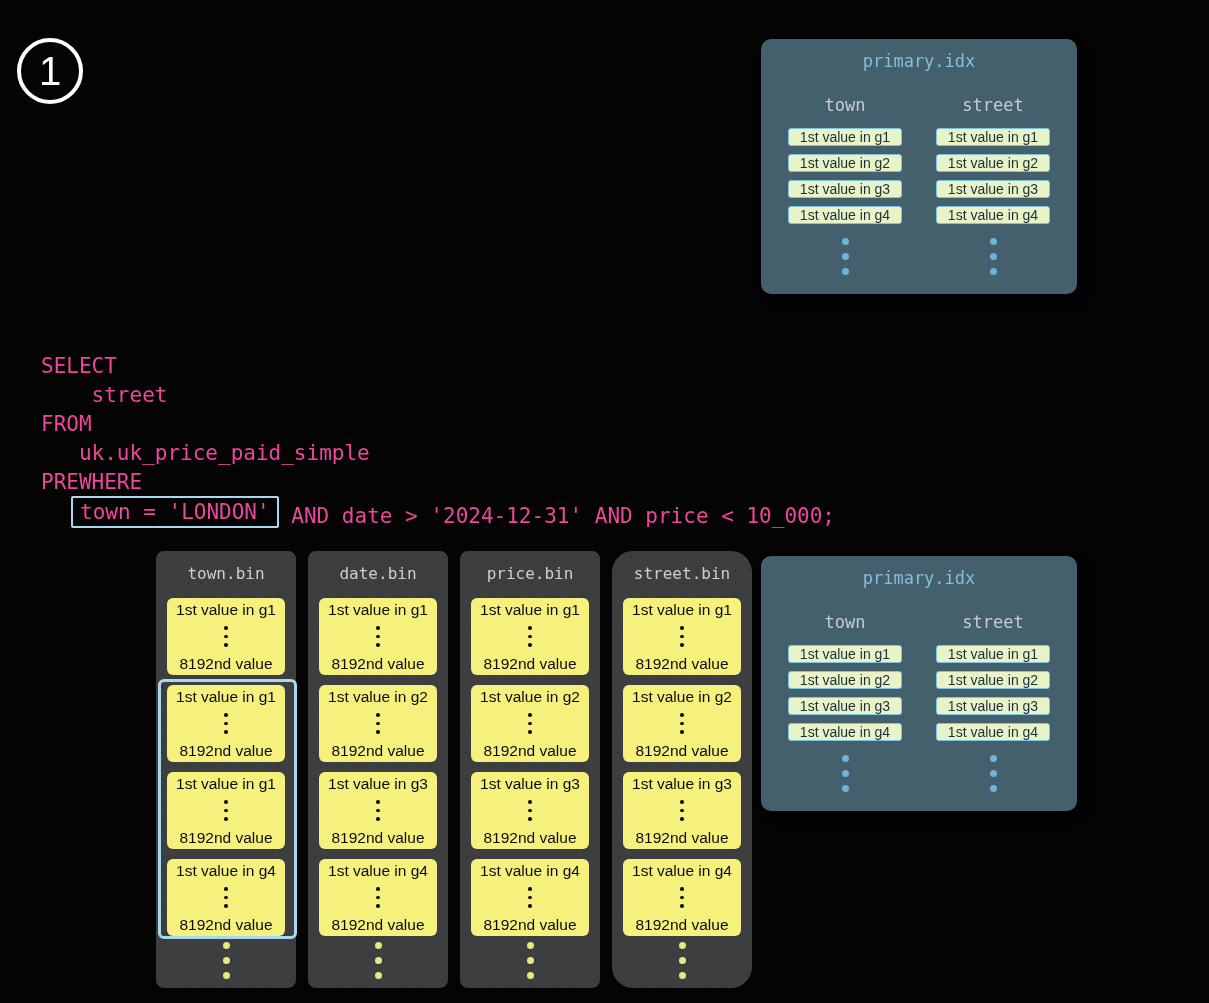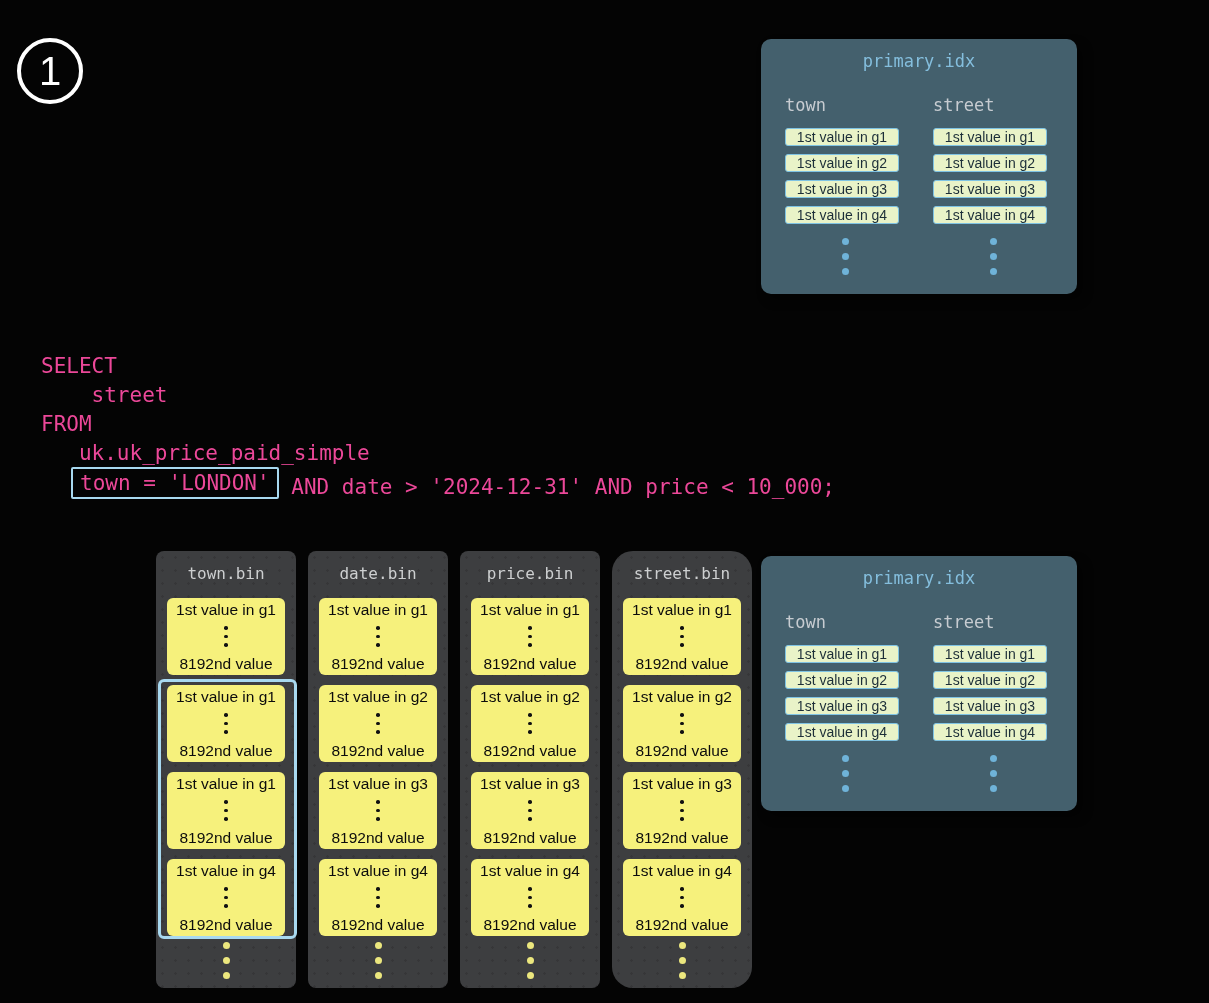--- a/index.html
+++ b/index.html
@@ -19,21 +19,21 @@
                  linear-gradient(45deg, rgba(255,255,255,0.018) 25%, transparent 25%, transparent 75%, rgba(255,255,255,0.018) 75%);
                background-size:14px 14px;background-position:0 0,7px 7px;}
   .main-memory-title{position:absolute;left:24px;top:19px;font-size:25px;color:#8f9294;letter-spacing:.3px;}
 
   
   .pidx{position:absolute;width:316px;height:255px;background:#44606d;border-radius:10px;
         box-shadow:6px 6px 10px rgba(0,0,0,.5);}
   .pidx-title{position:absolute;top:12px;left:0;right:0;text-align:center;
               font-family:"DejaVu Sans Mono",monospace;font-size:17px;color:#84bedd;}
   .pidx-cols{position:absolute;top:55px;left:24px;right:24px;display:flex;justify-content:space-between;}
-  .pidx-col{width:120px;display:flex;flex-direction:column;}
+  .pidx-col{width:120px;display:flex;flex-direction:column;align-items:center;}
   .pidx-header{font-family:"DejaVu Sans Mono",monospace;font-size:17px;color:#c7ccd1;height:22px;line-height:22px;}
   .pidx-chips{margin-top:12px;display:flex;flex-direction:column;gap:8px;}
   .chip{width:112px;height:16px;background:#e9f3c8;border:1.5px solid #7fc3e3;border-radius:3px;
         font-size:14px;line-height:16px;color:#1c2e38;text-align:center;white-space:nowrap;overflow:hidden;}
   .vdots{margin-top:14px;display:flex;flex-direction:column;align-items:center;gap:8px;}
   .vdots .dot{width:7px;height:7px;border-radius:50%;background:#6fb3d9;}
 
   
   .sql{position:absolute;left:41px;top:352px;color:#ec4899;
        font-family:"DejaVu Sans Mono",monospace;font-size:21px;}
@@ -104,20 +104,21 @@
         </div>
       </div>
     </div>
   </div>
 
   <div class="sql">
     <pre class="code-line">SELECT</pre>
     <pre class="code-line">    street</pre>
     <pre class="code-line">FROM</pre>
     <pre class="code-line">   uk.uk_price_paid_simple</pre>
+    <pre class="code-line">PREWHERE</pre>
     <div class="code-last">
       <span class="indent-spacer"></span>
       <span class="hl-box">town = 'LONDON'</span>
       <span class="code-rest"> AND date &gt; '2024-12-31' AND price &lt; 10_000;</span>
     </div>
   </div>
 
   <div class="bin" style="left:133px;">
     <div class="bin-title">town.bin</div>
     <div class="bin-granules">

